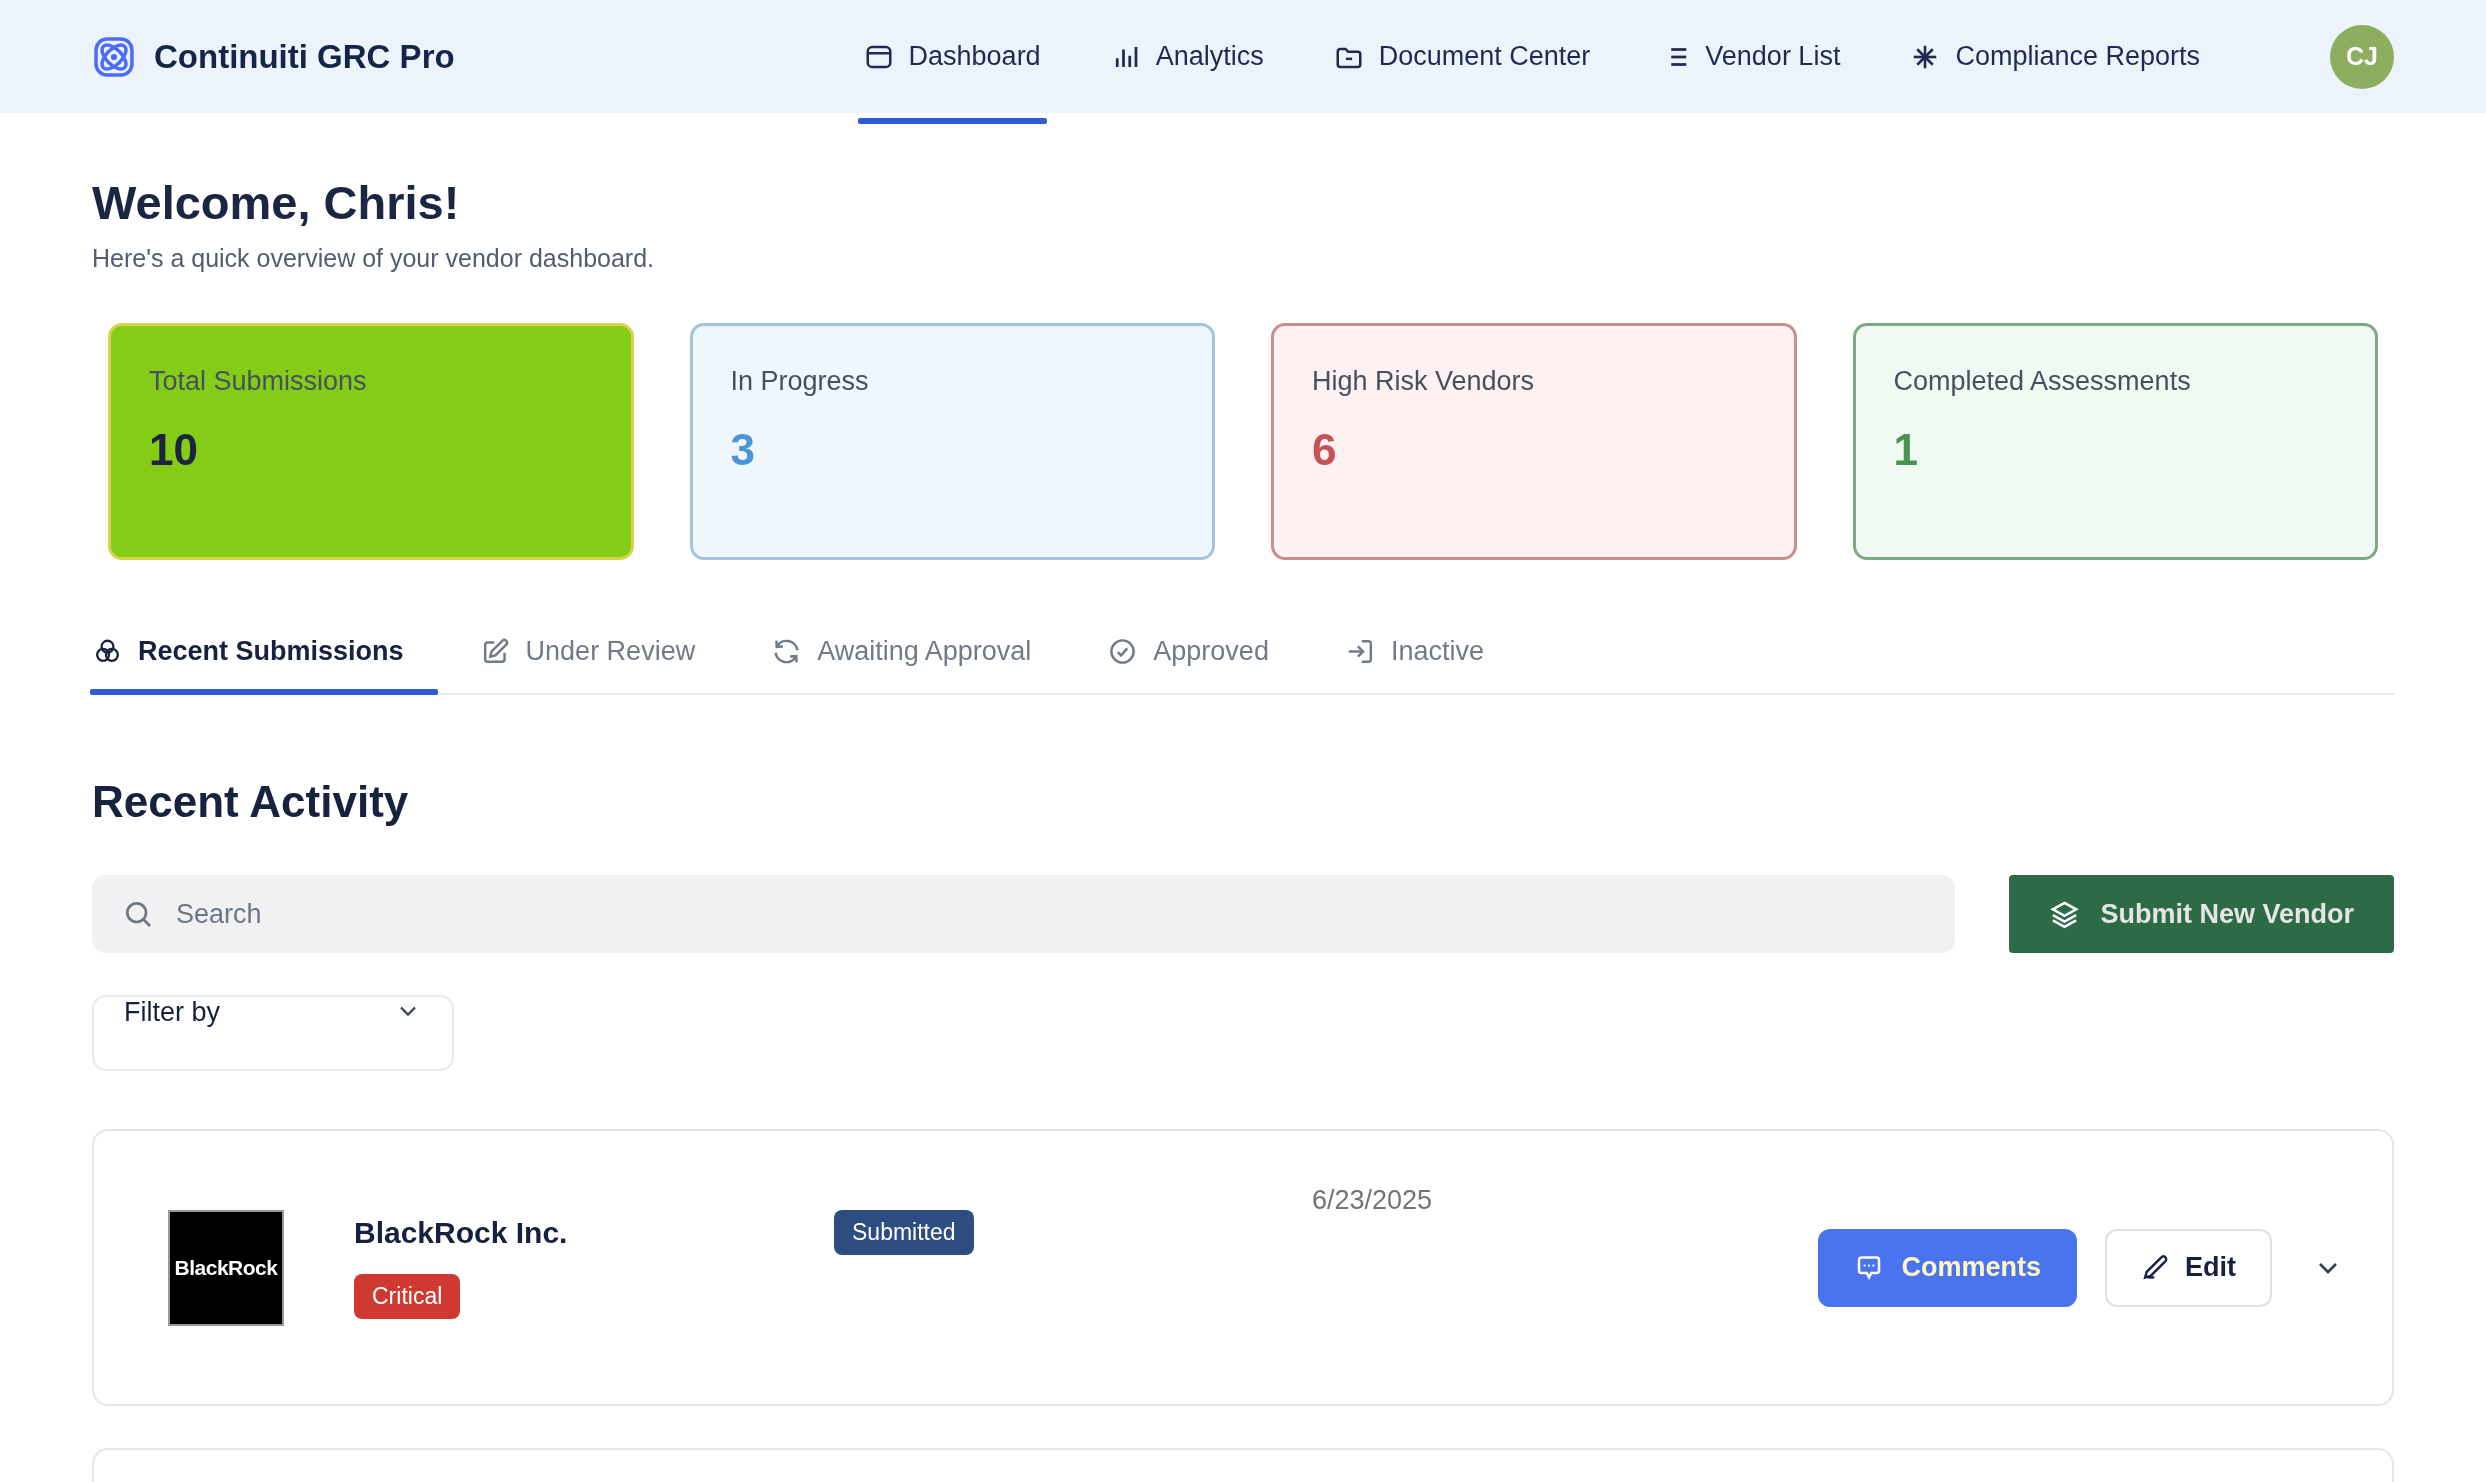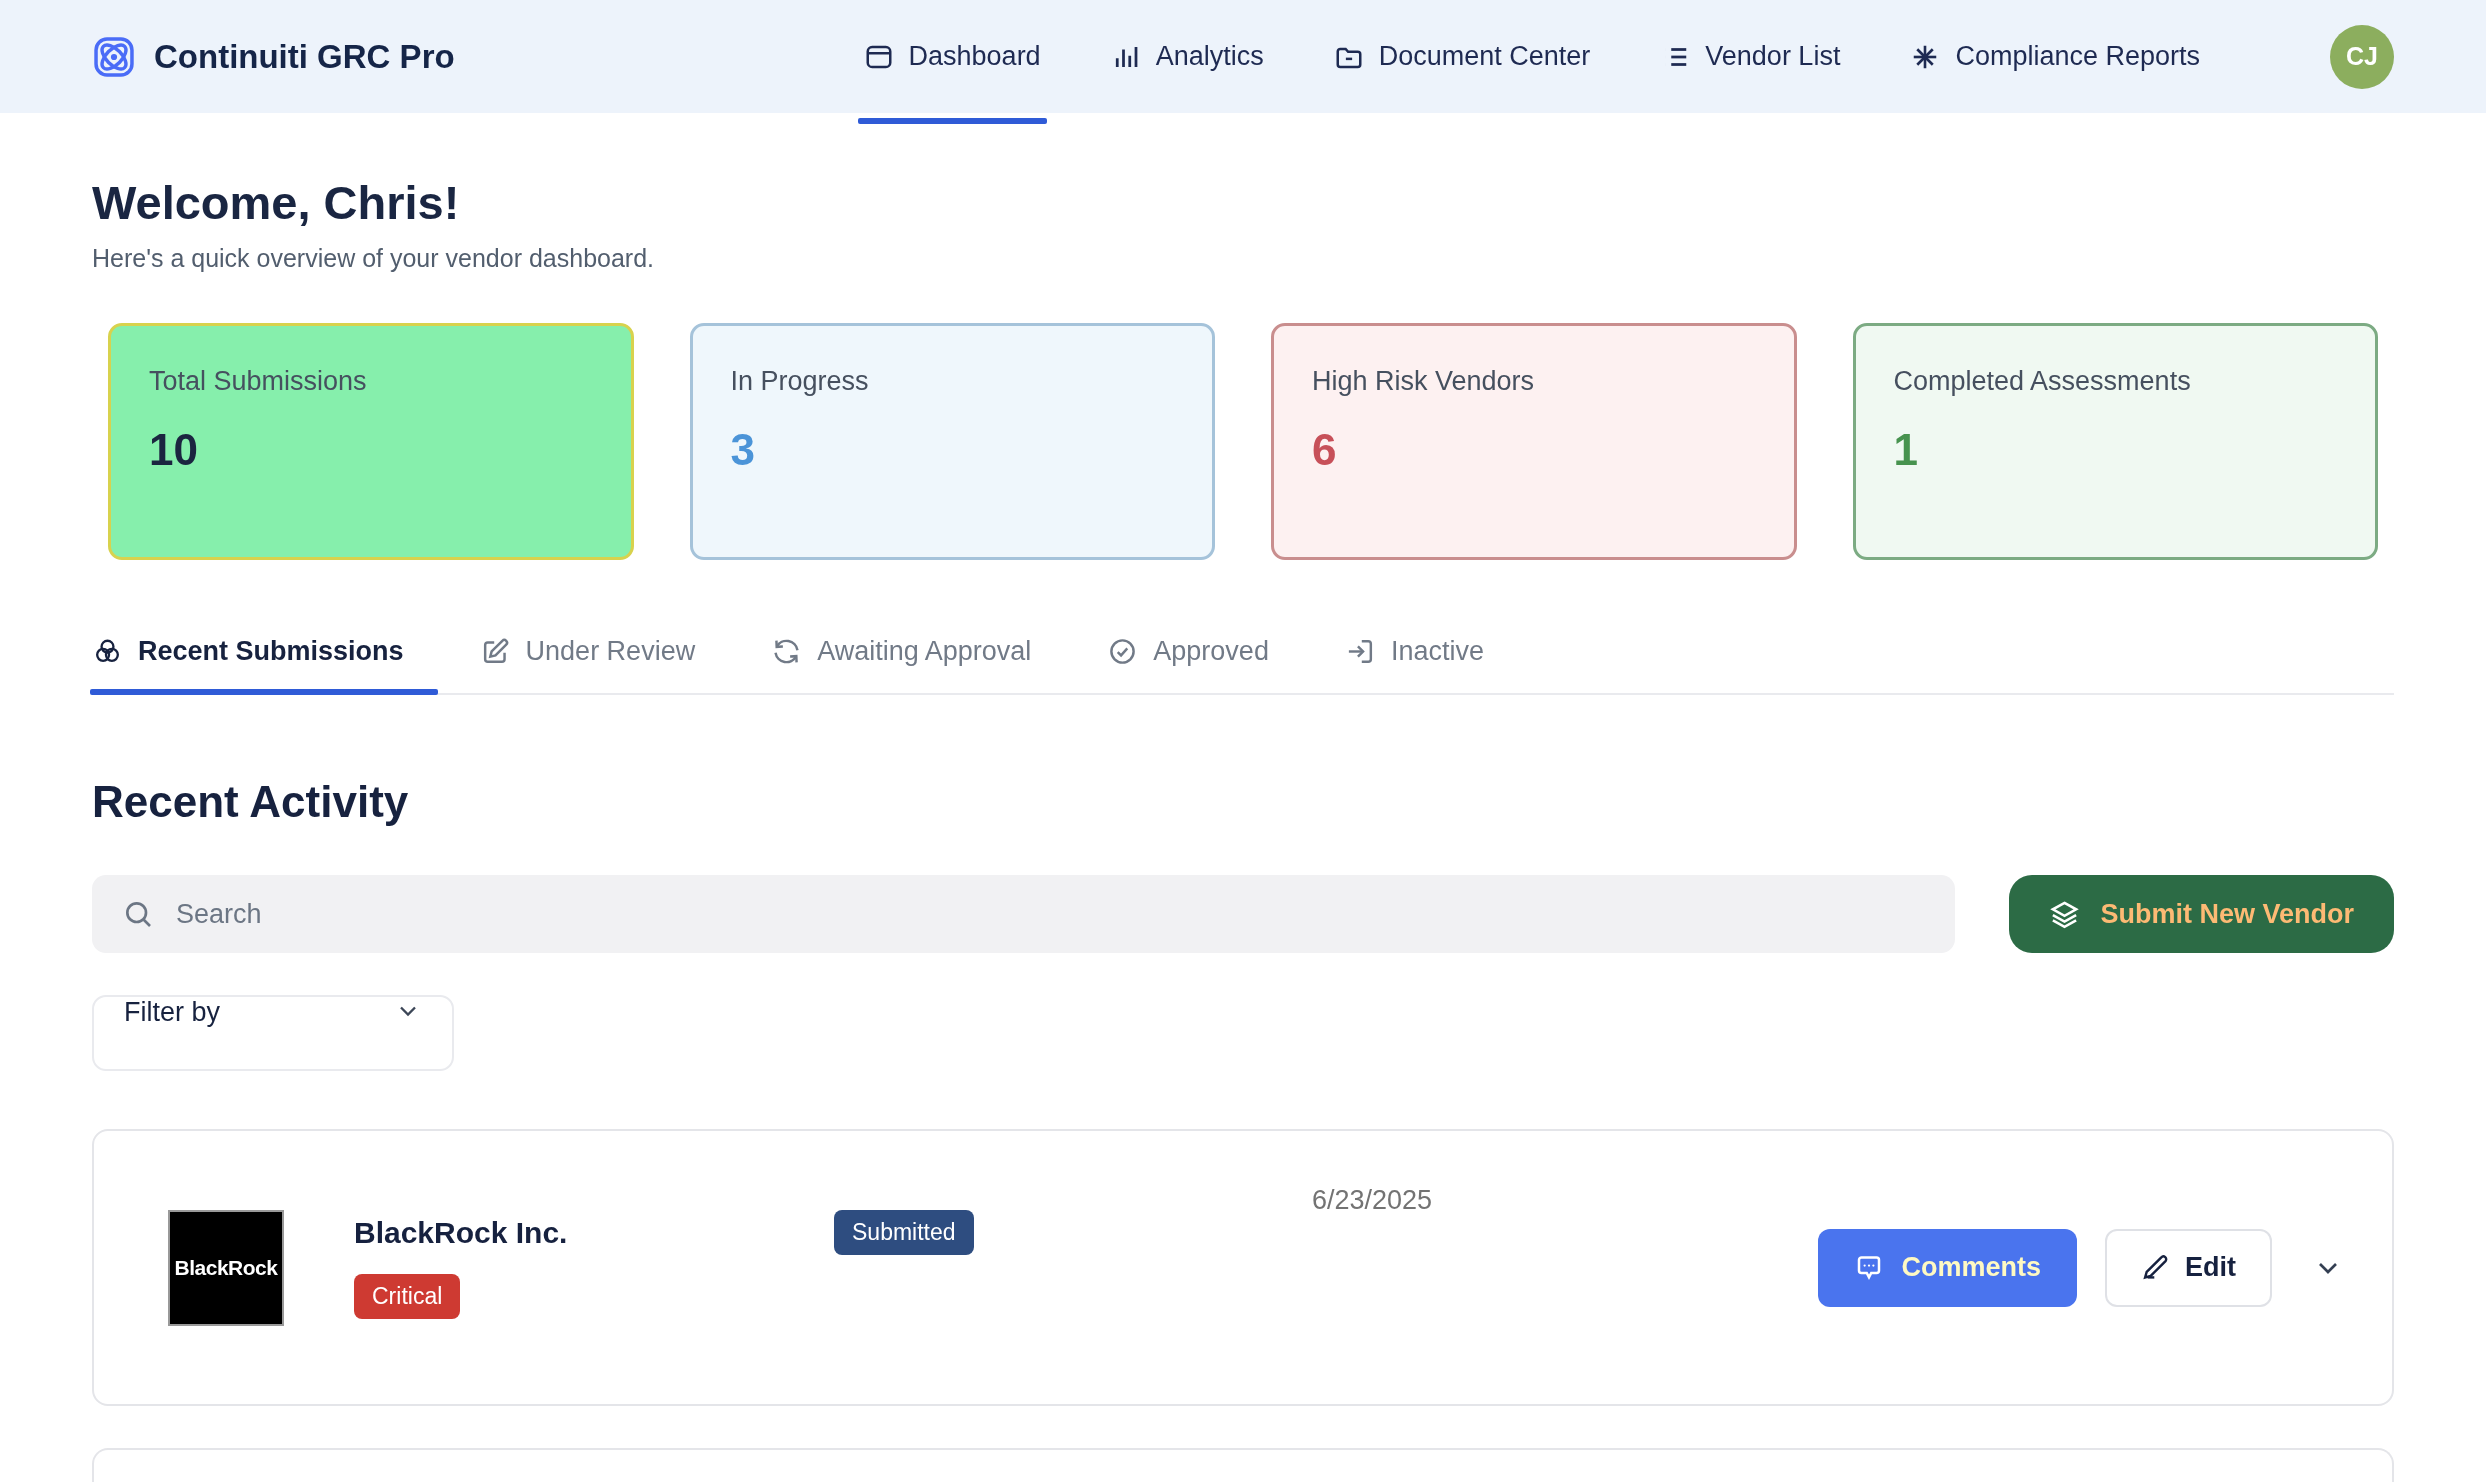--- a/index.html
+++ b/index.html
@@ -47,21 +47,21 @@
   .stats {
     margin: 50px 16px 0 16px;
     display: grid; grid-template-columns: repeat(4, 1fr); gap: 56px;
   }
   .stat-card {
     height: 237px; border-radius: 14px; border: 3px solid transparent;
     padding: 40px 38px;
   }
   .stat-label { font-size: 27px; color: #46505f; }
   .stat-value { margin-top: 28px; font-size: 44px; font-weight: 700; }
-  .stat-yellow { background: #86efac; border-color: #d8d24d; }
+  .stat-yellow { background: #84cc16; border-color: #d8d24d; }
   .stat-yellow .stat-value { color: #1b2540; }
   .stat-blue { background: #eff7fc; border-color: #a5c3da; }
   .stat-blue .stat-value { color: #4b94d8; }
   .stat-red { background: #fdf1f1; border-color: #c98e8e; }
   .stat-red .stat-value { color: #c75059; }
   .stat-green { background: #f0f9f2; border-color: #7cab83; }
   .stat-green .stat-value { color: #47934f; }
 
   
   .tabs {
@@ -87,21 +87,21 @@
     flex: 1; height: 78px; background: #f1f1f3; border-radius: 14px;
     display: flex; align-items: center; padding: 0 30px; gap: 22px;
   }
   .search-box input {
     flex: 1; border: none; outline: none; background: transparent;
     font-size: 27px; color: #30394a; font-family: inherit;
   }
   .search-box input::placeholder { color: #6c7684; }
   .btn-submit {
     height: 78px; padding: 1px 40px; border: none; cursor: pointer;
-    background: #2c6b45; color: #fdba74; border-radius: 23px;
+    background: #2c6b45; color: #e5e5e5; border-radius: 4px;
     font-size: 27px; font-weight: 700; font-family: inherit;
     display: flex; align-items: center; gap: 20px;
   }
   .filter {
     margin-top: 42px; width: 362px; height: 76px;
     border: 2px solid #e9eaee; border-radius: 14px; background: #fff;
     display: flex; align-items: flex-start; justify-content: space-between;
     padding: 0 30px; font-size: 27px; color: #17223f; cursor: pointer;
   }
 

